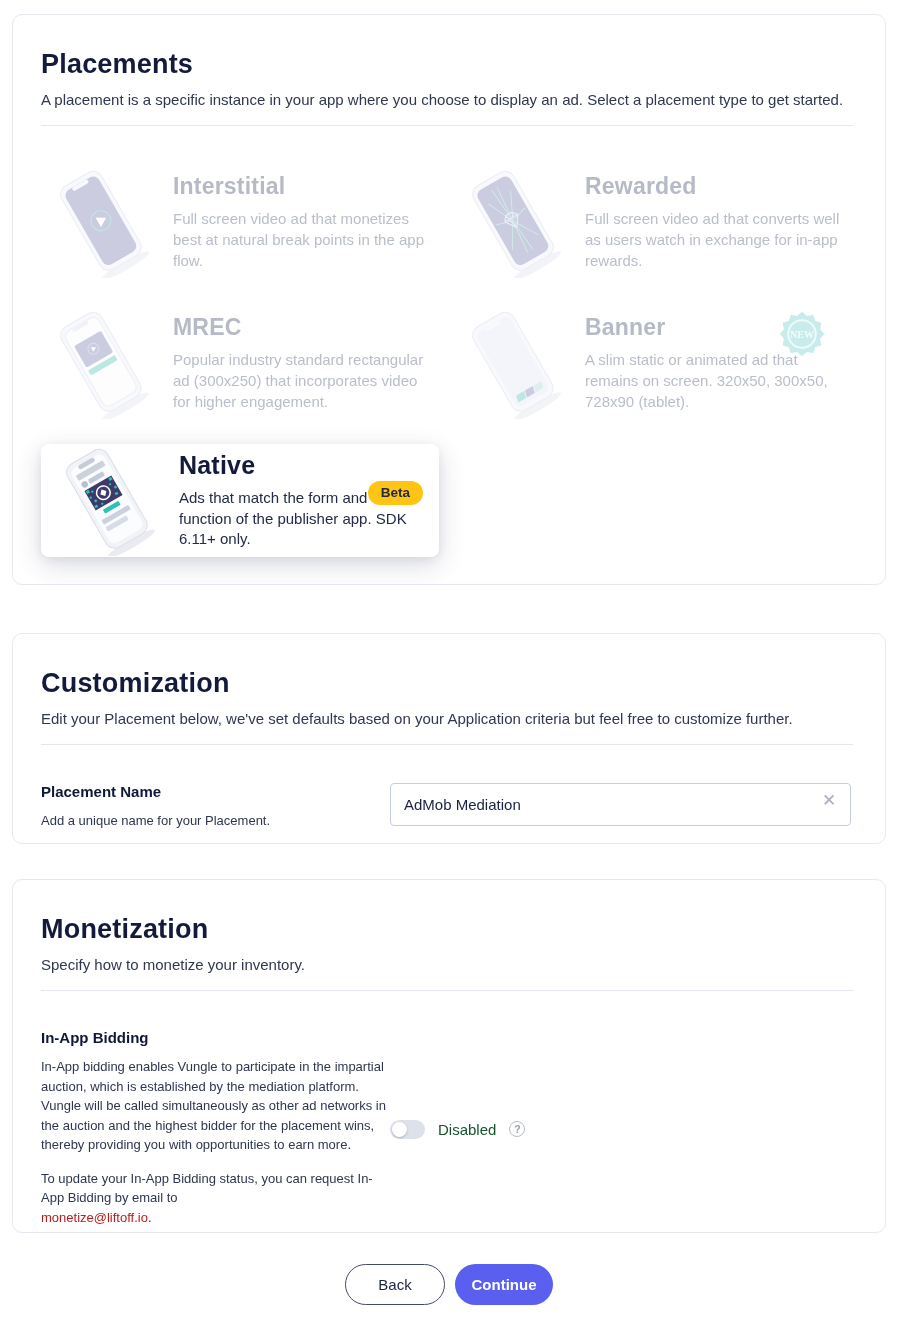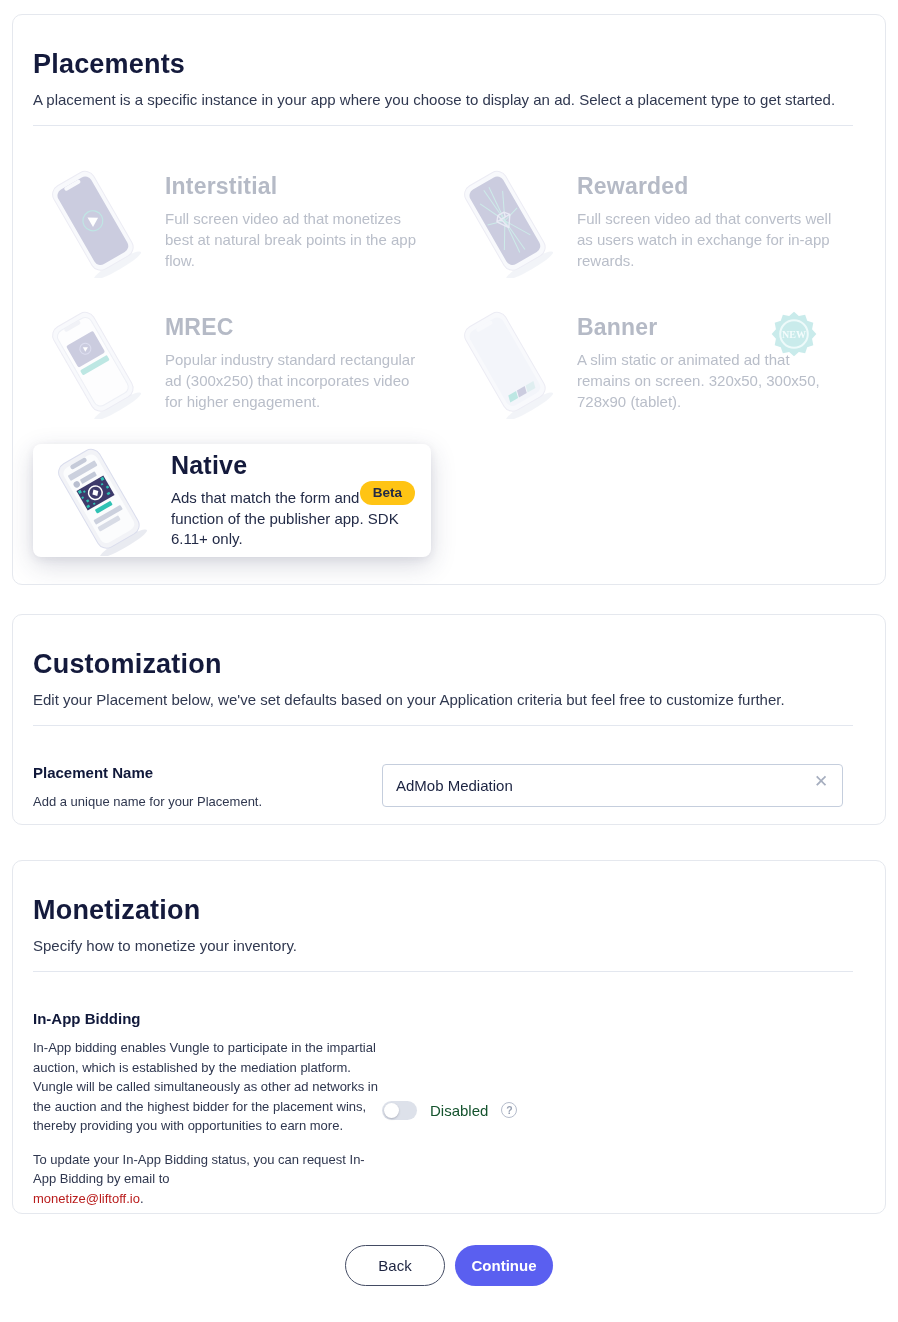--- a/index.html
+++ b/index.html
@@ -5,24 +5,24 @@
   * { box-sizing: border-box; }
   html,body { margin:0; padding:0; }
   body {
     width:898px; height:1322px; background:#ffffff;
     font-family:"Liberation Sans", sans-serif; color:#1c2340;
     overflow:hidden;
   }
   .card {
     margin:0 12px; background:#fff;
     border:1px solid #e5e8ee; border-radius:10px;
-    padding:30px 32px 24px 20px; overflow:hidden;
+    padding:30px 32px 24px 28px; overflow:hidden;
   }
   #card-placements   { margin-top:14px; height:571px; }
-  #card-customization{ margin-top:29px; height:211px; }
+  #card-customization{ margin-top:48px; height:211px; }
   #card-monetization { margin-top:35px; height:354px; }
 
   .card-title {
     margin:4px 0 0 0; font-size:27px; font-weight:700;
     color:#141a3c; letter-spacing:.2px;
   }
   .card-sub { margin:11px 0 0 0; font-size:15px; color:#303850; }
   .divider { border:none; border-top:1px solid #e3e7ef; margin:17px 0 0 0; }
 
   

